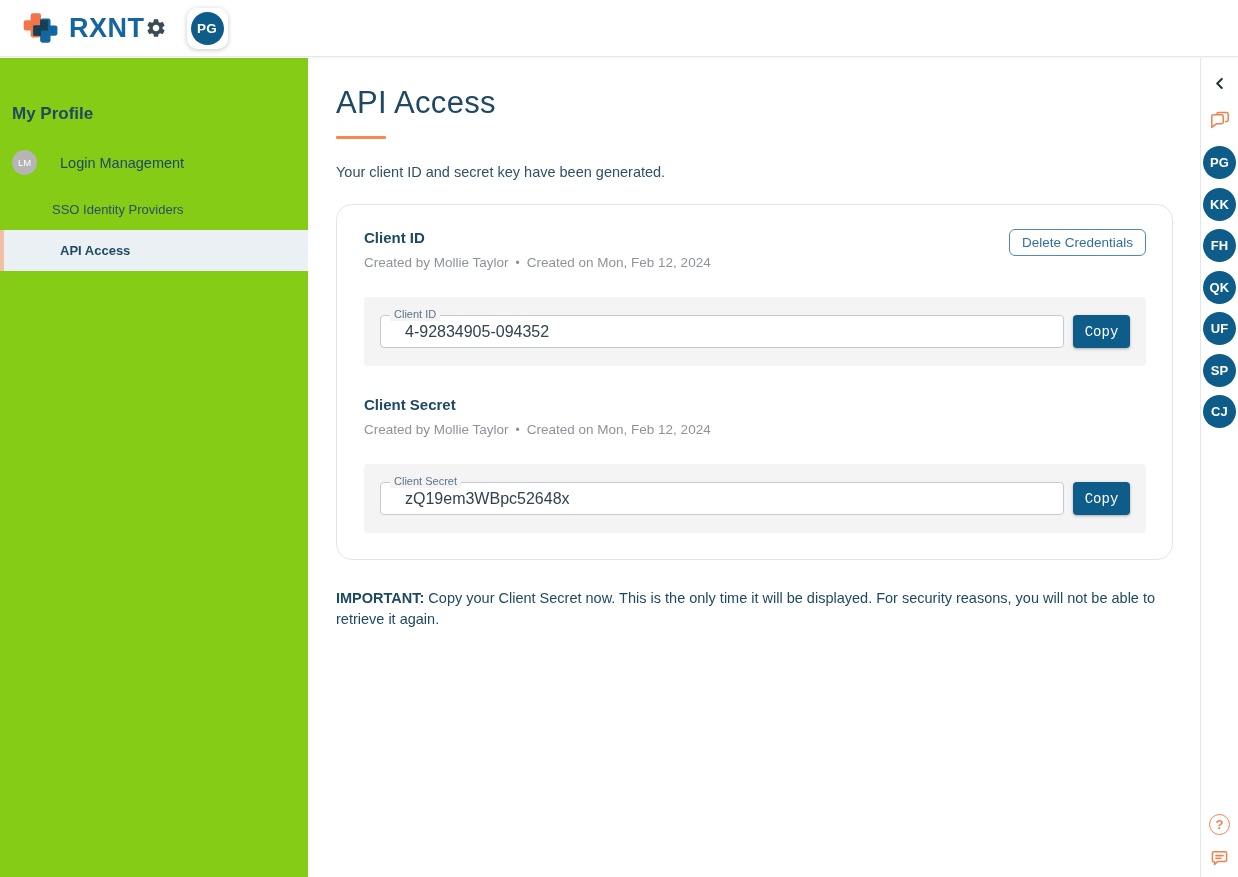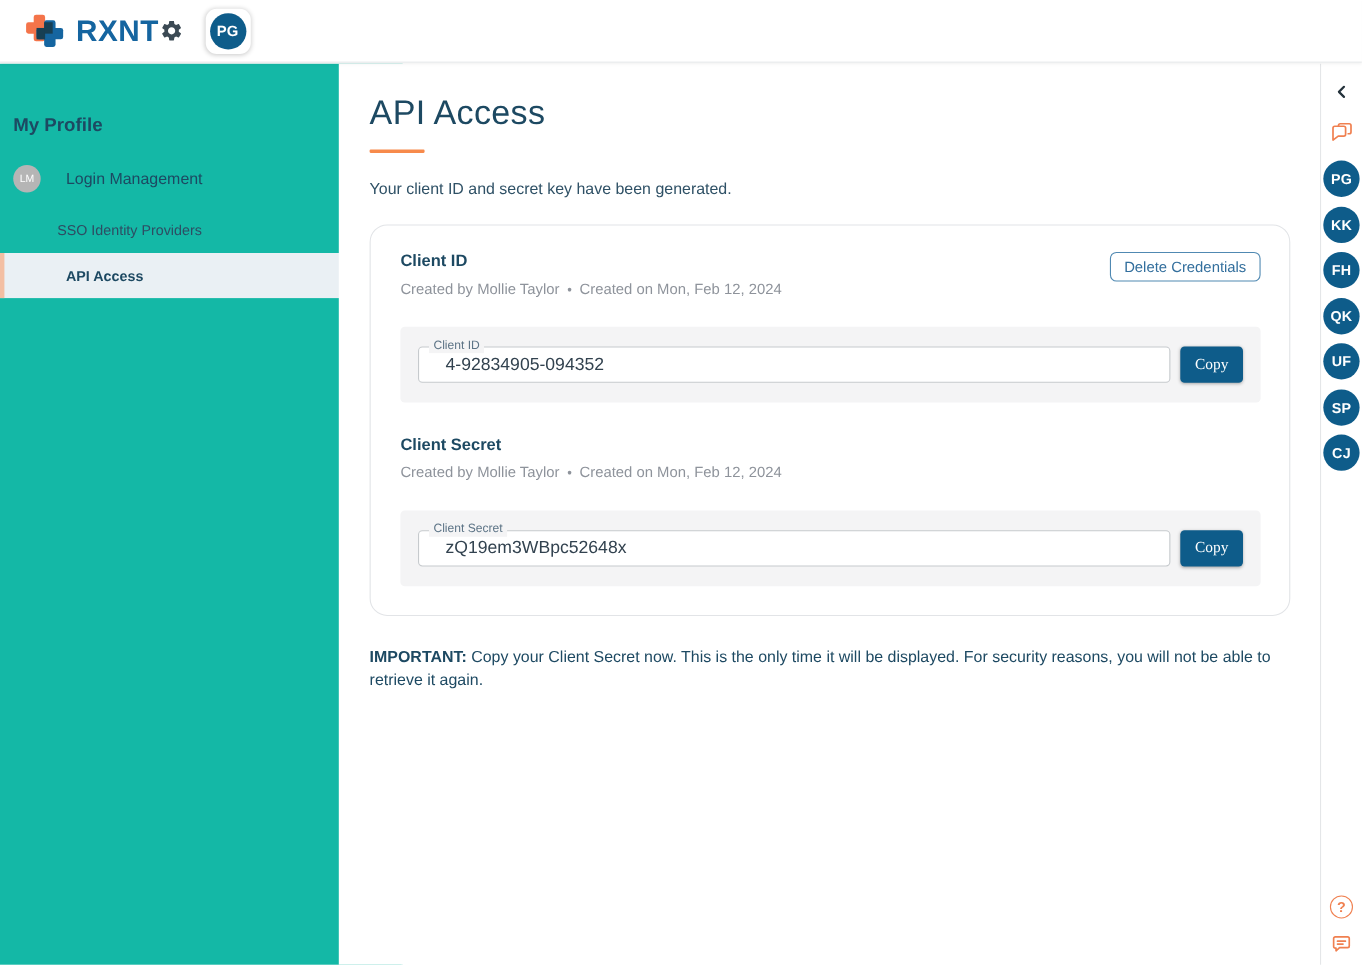--- a/index.html
+++ b/index.html
@@ -15,21 +15,21 @@
   .header-right { display:flex; align-items:center; gap:20px; padding-right:14px; }
   .gear { width:22px; height:22px; cursor:pointer; }
   .avatar-card { width:41px; height:41px; background:#fff; border-radius:10px;
                  box-shadow:0 1px 5px rgba(0,0,0,.22); display:flex; align-items:center;
                  justify-content:center; cursor:pointer; }
   .avatar { width:33px; height:33px; border-radius:50%; background:#0e5c8a; color:#fff;
             font-size:13.5px; font-weight:bold; display:flex; align-items:center;
             justify-content:center; letter-spacing:.3px; }
 
   
-  .sidebar { position:absolute; top:58px; left:0; width:366px; bottom:0; background:#14b8a6;
+  .sidebar { position:absolute; top:58px; left:0; width:366px; bottom:0; background:#84cc16;
              border-right:1px solid #e4e6e8; padding-top:46px; }
   .sb-title-row { display:flex; align-items:center; justify-content:space-between;
                   padding:0 16px 0 12px; }
   .sb-title { font-size:17px; font-weight:bold; color:#1d4962; }
   .sb-accordion { display:flex; align-items:center; margin-top:26px; padding:0 18px 0 12px;
                   cursor:pointer; }
   .sb-avatar { width:25px; height:25px; border-radius:50%; background:#b5b5b5; color:#fff;
                font-size:9.5px; display:flex; align-items:center; justify-content:center; }
   .sb-accordion-label { margin-left:23px; font-size:14.5px; color:#1d4962; flex:1; }
   .sb-items { margin-top:14px; }
@@ -72,21 +72,21 @@
   .panel { margin-top:27px; background:#f4f4f5; border-radius:4px; padding:18px 16px;
            display:flex; align-items:center; gap:9px; }
   .field { position:relative; flex:1; }
   .field input { width:100%; height:33px; border:1px solid #c6cacd; border-radius:4px;
                  padding:0 24px; font-size:16px; color:#32424f; background:#fff;
                  font-family:"Liberation Sans", sans-serif; outline:none; }
   .field .float-label { position:absolute; top:-7px; left:10px; font-size:11px; color:#5d7486;
                         background:#f4f4f5; padding:0 4px; line-height:13px; }
   .copy-btn { min-width:57px; height:33px; background:#0e5c8a; color:#fff; border:none;
               border-radius:4px; font-size:14px; cursor:pointer; box-shadow:0 1px 3px rgba(0,0,0,.3);
-              font-family:Liberation Serif, serif; }
+              font-family:Liberation Mono, monospace; }
   .section-2 { margin-top:30px; }
 
   .important { margin-top:28px; width:837px; font-size:14.5px; color:#1d4962; line-height:1.45; }
   .important b { font-weight:bold; }
 
   svg { display:block; }
 </style>
 </head>
 <body>
 

